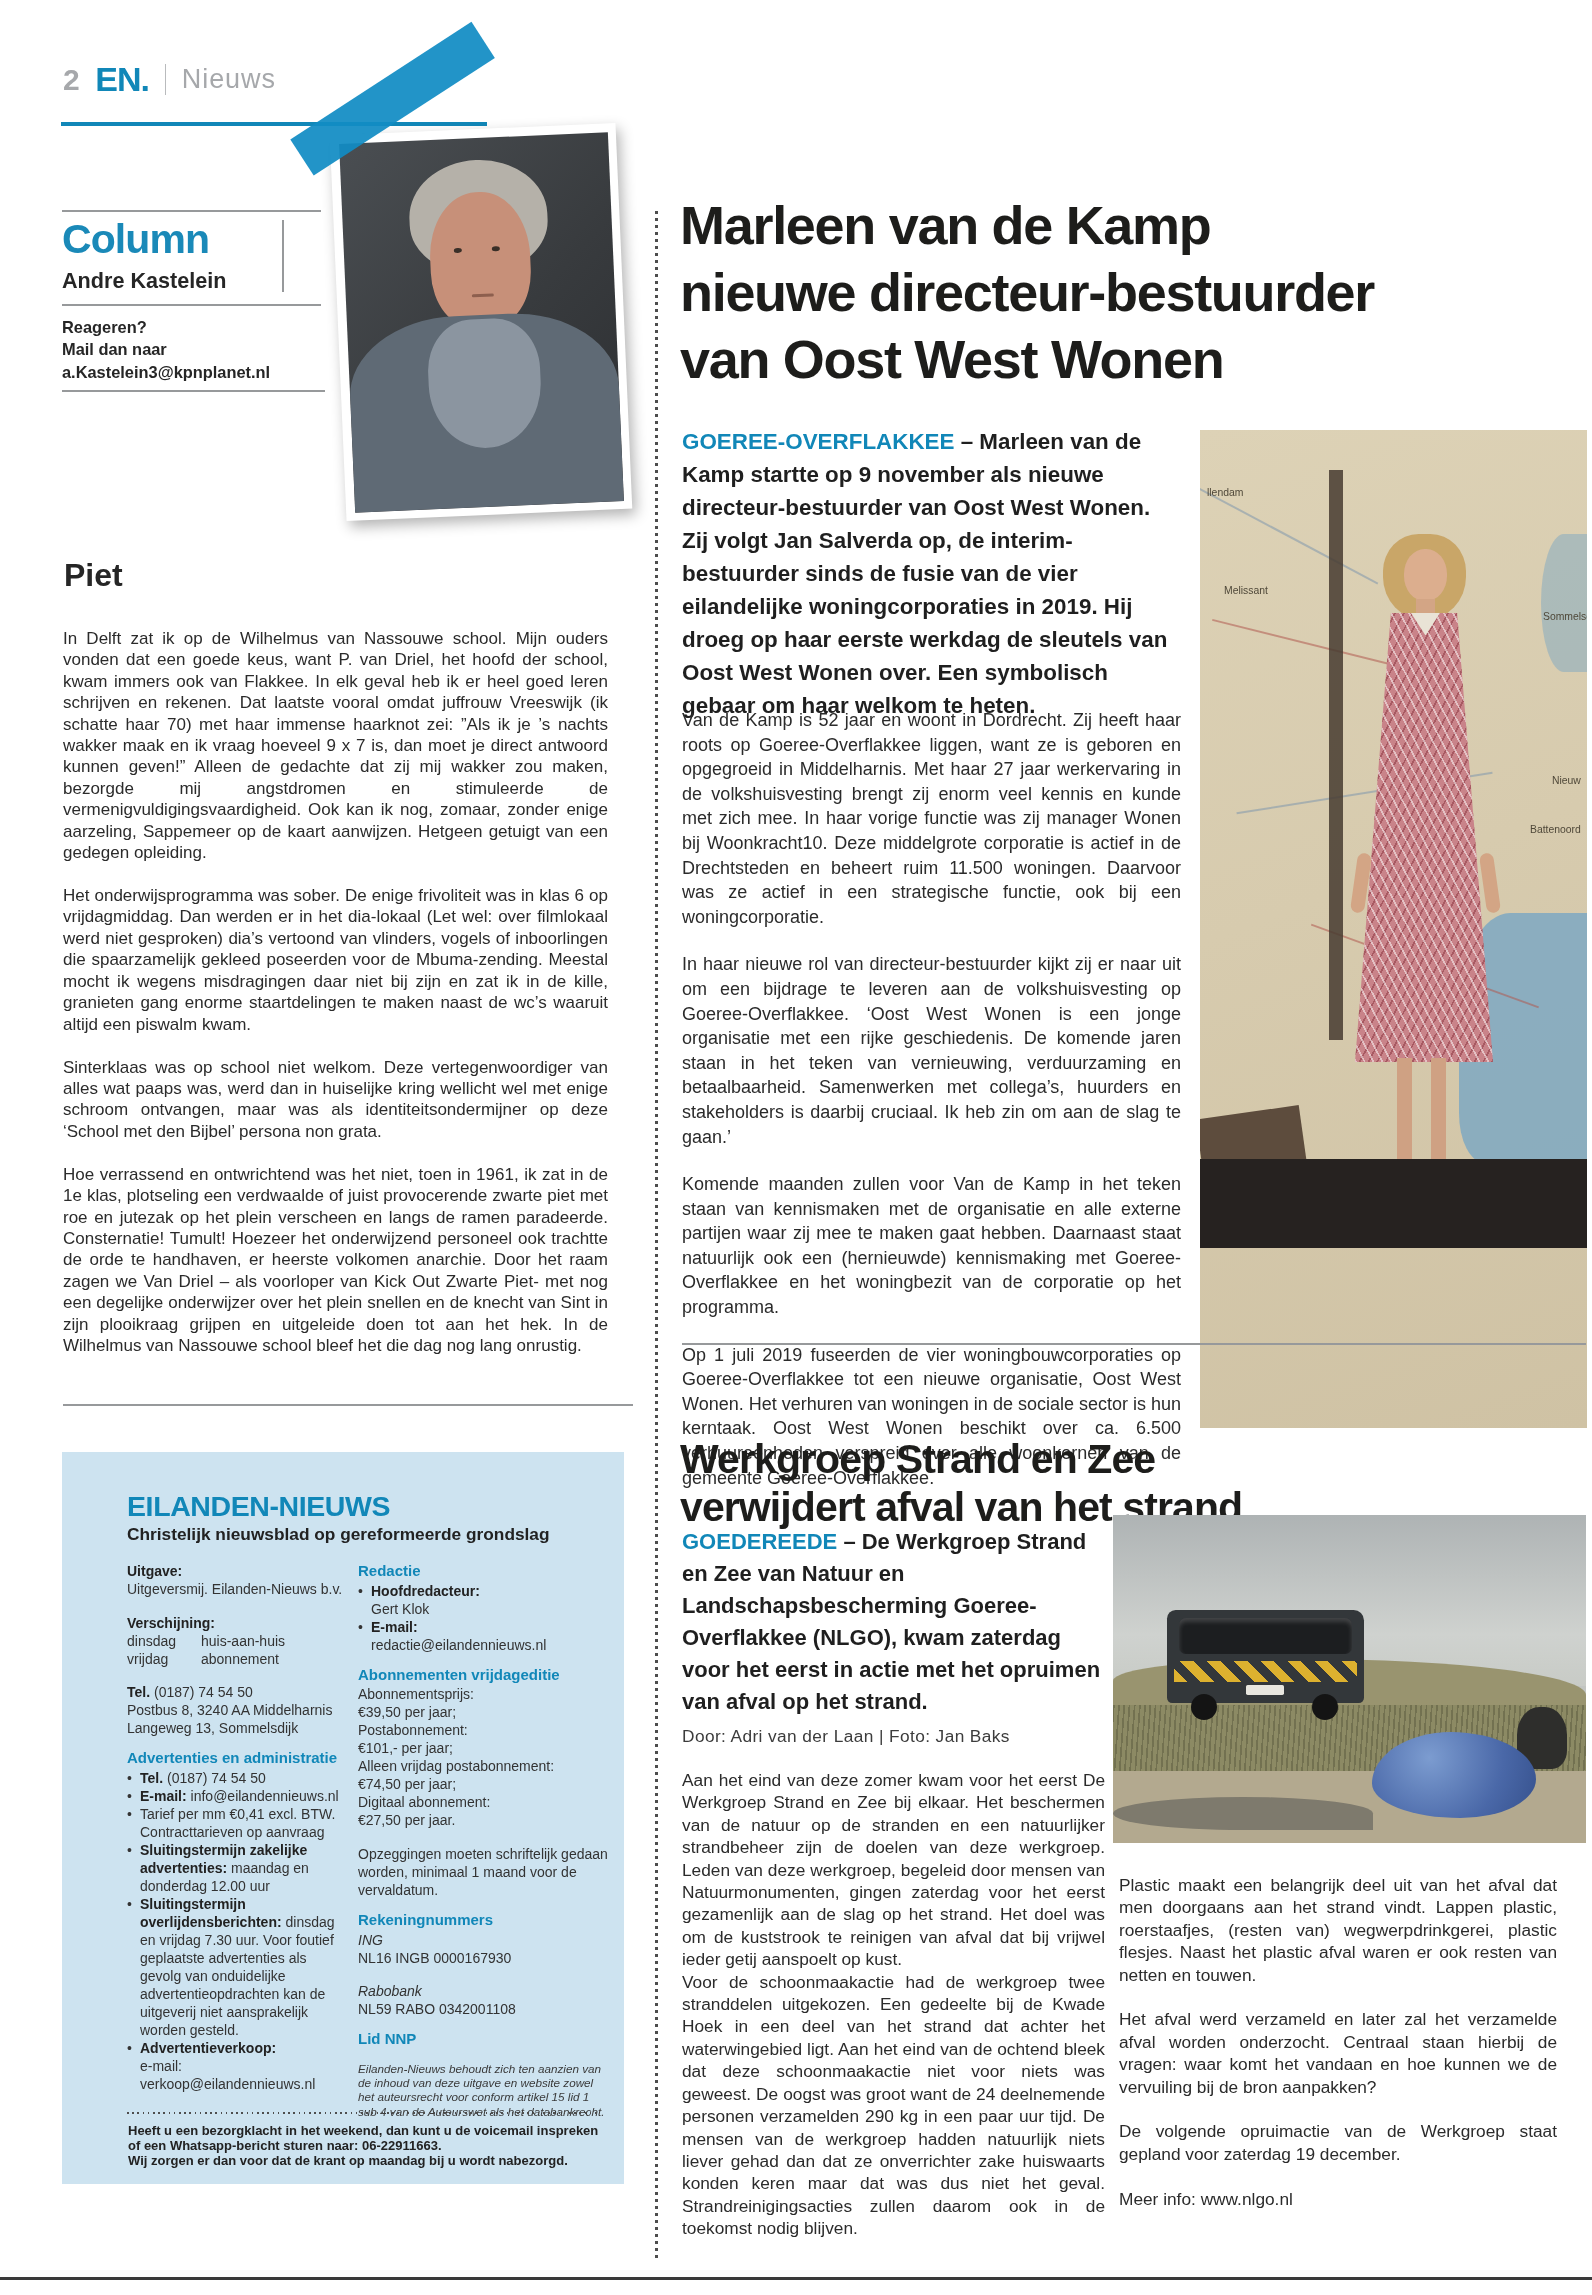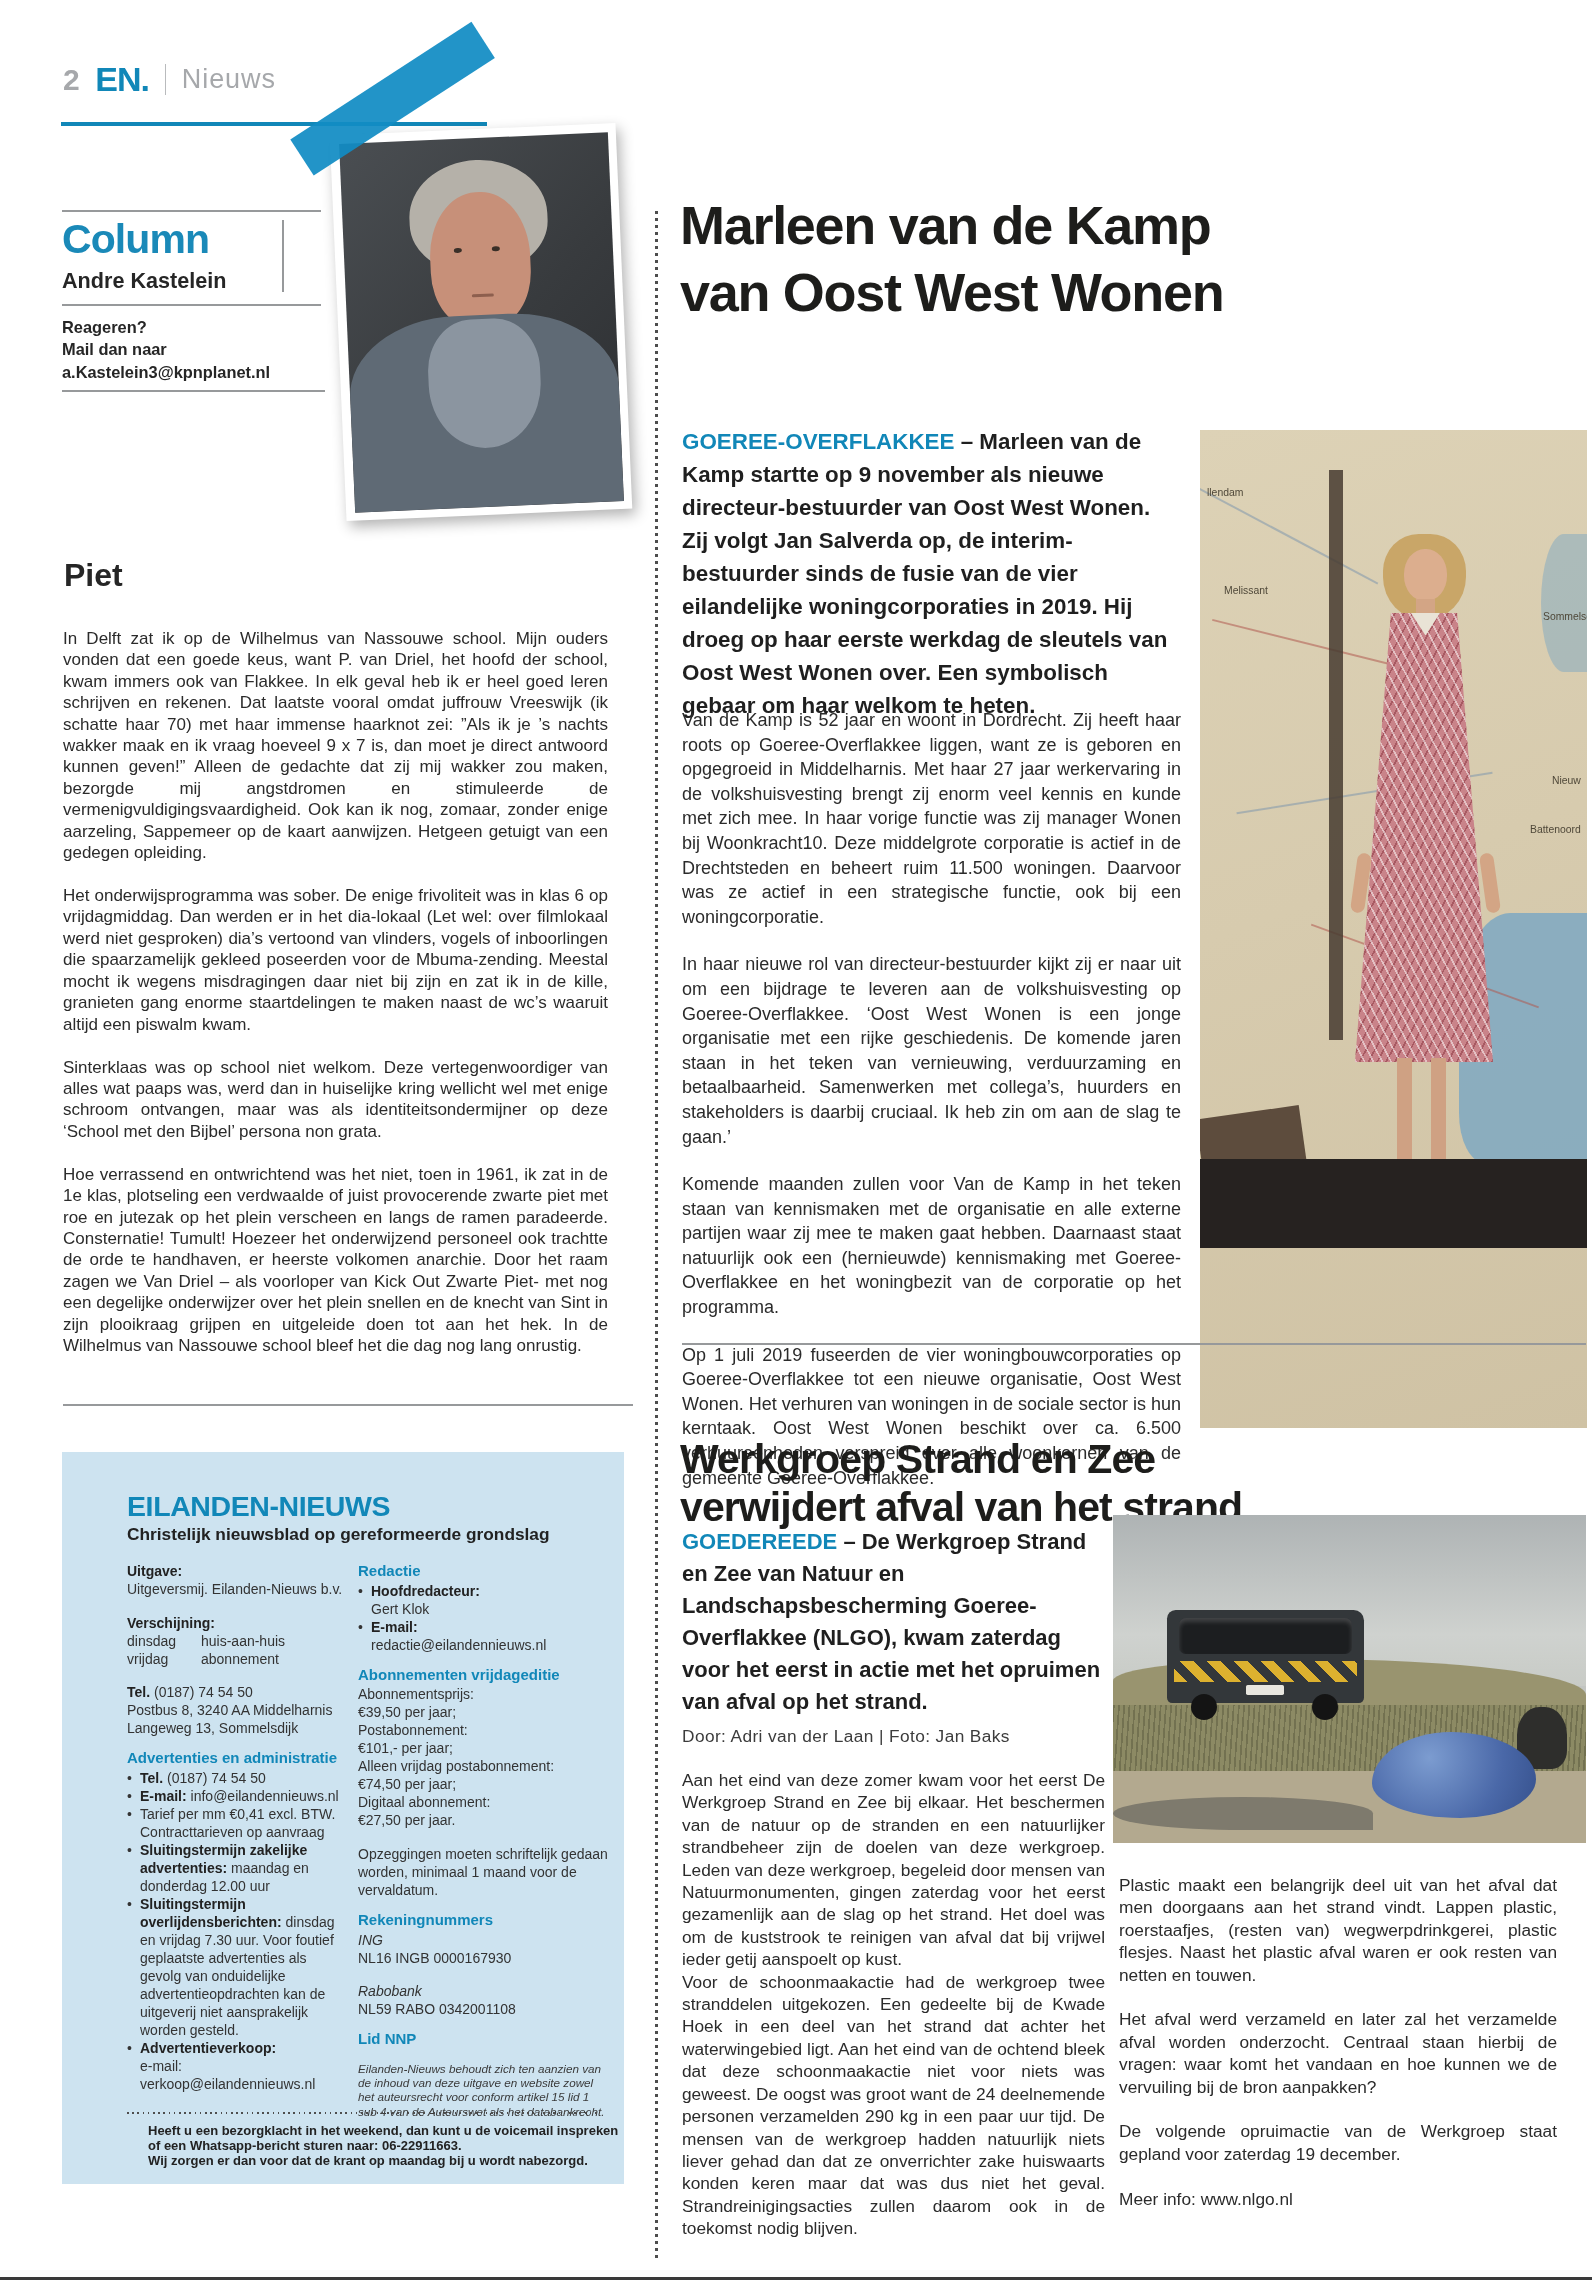--- a/index.html
+++ b/index.html
@@ -135,21 +135,21 @@
   .cf-h{color:#1187b8;font-weight:700;font-size:15px;margin:12px 0 1.7px 0;}
   .cf-b{font-weight:700;color:#222;}
   .cf-gap{height:15.5px;}
   .cf-li{position:relative;padding-left:13px;}
   .cf-li:before{content:"•";position:absolute;left:0;top:0;color:#333;}
   .cf-it{font-style:italic;}
   .cf-disc{font-size:11.7px;line-height:14.2px;font-style:italic;color:#3a3a3a;margin-top:14px;}
   .cf-dots{position:absolute;left:65px;top:660px;width:470px;height:1.7px;
            background:repeating-linear-gradient(to right,#4d4d4d 0 1.7px,transparent 1.7px 5.2px);}
   .cf-bezorg{position:absolute;left:66px;top:671px;width:483px;font-size:13px;line-height:15px;
-           font-weight:700;color:#222;margin-left:20px;}
+           font-weight:700;color:#222;}
 
   .footer-line{left:0;top:2277px;width:1592px;height:2.6px;background:#3a3a3a;}
 </style>
 </head>
 <body>
 
 <div class="abs hdr">
   <span class="pagenum">2</span>
   <span class="brand">EN.</span>
   <span class="hdr-div"></span>
@@ -188,20 +188,21 @@
   <p>In Delft zat ik op de Wilhelmus van Nassouwe school. Mijn ouders vonden dat een goede keus, want P. van Driel, het hoofd der school, kwam immers ook van Flakkee. In elk geval heb ik er heel goed leren schrijven en rekenen. Dat laatste vooral omdat juffrouw Vreeswijk (ik schatte haar 70) met haar immense haarknot zei: ”Als ik je ’s nachts wakker maak en ik vraag hoeveel 9 x 7 is, dan moet je direct antwoord kunnen geven!” Alleen de gedachte dat zij mij wakker zou maken, bezorgde mij angstdromen en stimuleerde de vermenigvuldigingsvaardigheid. Ook kan ik nog, zomaar, zonder enige aarzeling, Sappemeer op de kaart aanwijzen. Hetgeen getuigt van een gedegen opleiding.</p>
   <p>Het onderwijsprogramma was sober. De enige frivoliteit was in klas 6 op vrijdagmiddag. Dan werden er in het dia-lokaal (Let wel: over filmlokaal werd niet gesproken) dia’s vertoond van vlinders, vogels of inboorlingen die spaarzamelijk gekleed poseerden voor de Mbuma-zending. Meestal mocht ik wegens misdragingen daar niet bij zijn en zat ik in de kille, granieten gang enorme staartdelingen te maken naast de wc’s waaruit altijd een piswalm kwam.</p>
   <p>Sinterklaas was op school niet welkom. Deze vertegenwoordiger van alles wat paaps was, werd dan in huiselijke kring wellicht wel met enige schroom ontvangen, maar was als identiteitsondermijner op deze ‘School met den Bijbel’ persona non grata.</p>
   <p>Hoe verrassend en ontwrichtend was het niet, toen in 1961, ik zat in de 1e klas, plotseling een verdwaalde of juist provocerende zwarte piet met roe en jutezak op het plein verscheen en langs de ramen paradeerde. Consternatie! Tumult! Hoezeer het onderwijzend personeel ook trachtte de orde te handhaven, er heerste volkomen anarchie. Door het raam zagen we Van Driel – als voorloper van Kick Out Zwarte Piet- met nog een degelijke onderwijzer over het plein snellen en de knecht van Sint in zijn plooikraag grijpen en uitgeleide doen tot aan het hek. In de Wilhelmus van Nassouwe school bleef het die dag nog lang onrustig.</p>
 </div>
 
 <div class="abs vdots"></div>
 
 <div class="abs m-headline">
   <div>Marleen van de Kamp</div>
+  <div>nieuwe directeur-bestuurder</div>
   <div>van Oost West Wonen</div>
 </div>
 <div class="abs m-lead">
   <span class="blue">GOEREE-OVERFLAKKEE</span><span> – Marleen van de Kamp startte op 9 november als nieuwe directeur-bestuurder van Oost West Wonen. Zij volgt Jan Salverda op, de interim-bestuurder sinds de fusie van de vier eilandelijke woningcorporaties in 2019. Hij droeg op haar eerste werkdag de sleutels van Oost West Wonen over. Een symbolisch gebaar om haar welkom te heten.</span>
 </div>
 <div class="abs m-body serif jus">
   <p>Van de Kamp is 52 jaar en woont in Dordrecht. Zij heeft haar roots op Goeree-Overflakkee liggen, want ze is geboren en opgegroeid in Middelharnis. Met haar 27 jaar werkervaring in de volkshuisvesting brengt zij enorm veel kennis en kunde met zich mee. In haar vorige functie was zij manager Wonen bij Woonkracht10. Deze middelgrote corporatie is actief in de Drechtsteden en beheert ruim 11.500 woningen. Daarvoor was ze actief in een strategische functie, ook bij een woningcorporatie.</p>
   <p>In haar nieuwe rol van directeur-bestuurder kijkt zij er naar uit om een bijdrage te leveren aan de volkshuisvesting op Goeree-Overflakkee. ‘Oost West Wonen is een jonge organisatie met een rijke geschiedenis. De komende jaren staan in het teken van vernieuwing, verduurzaming en betaalbaarheid. Samenwerken met collega’s, huurders en stakeholders is daarbij cruciaal. Ik heb zin om aan de slag te gaan.’</p>
   <p>Komende maanden zullen voor Van de Kamp in het teken staan van kennismaken met de organisatie en alle externe partijen waar zij mee te maken gaat hebben. Daarnaast staat natuurlijk ook een (hernieuwde) kennismaking met Goeree-Overflakkee en het woningbezit van de corporatie op het programma.</p>
   <p>Op 1 juli 2019 fuseerden de vier woningbouwcorporaties op Goeree-Overflakkee tot een nieuwe organisatie, Oost West Wonen. Het verhuren van woningen in de sociale sector is hun kerntaak. Oost West Wonen beschikt over ca. 6.500 verhuureenheden verspreid over alle woonkernen van de gemeente Goeree-Overflakkee.</p>

